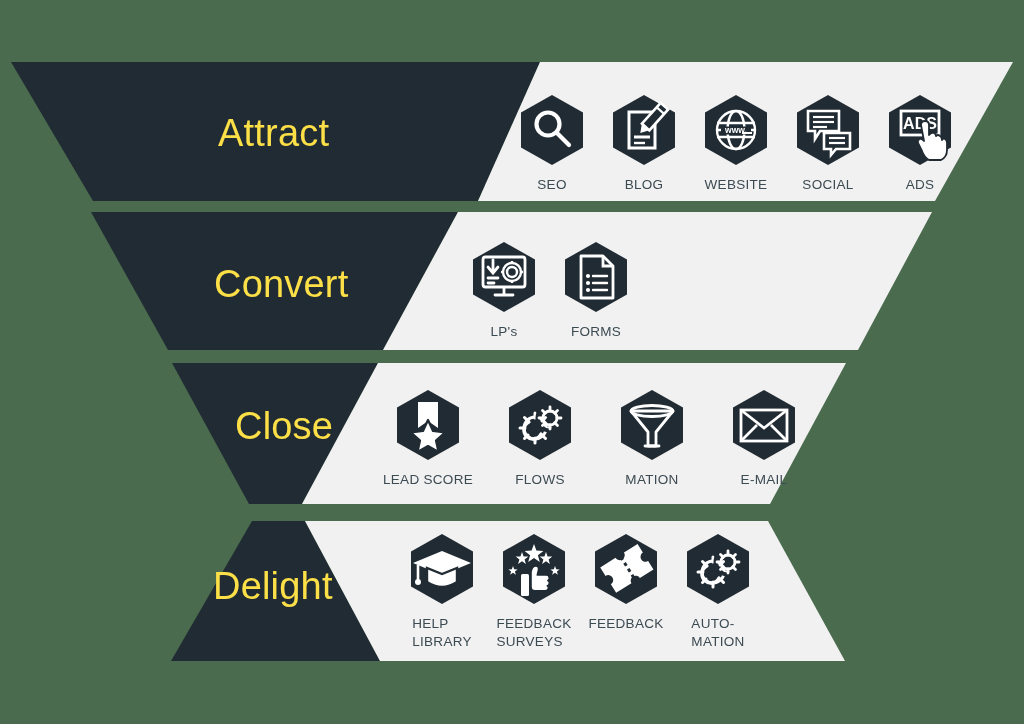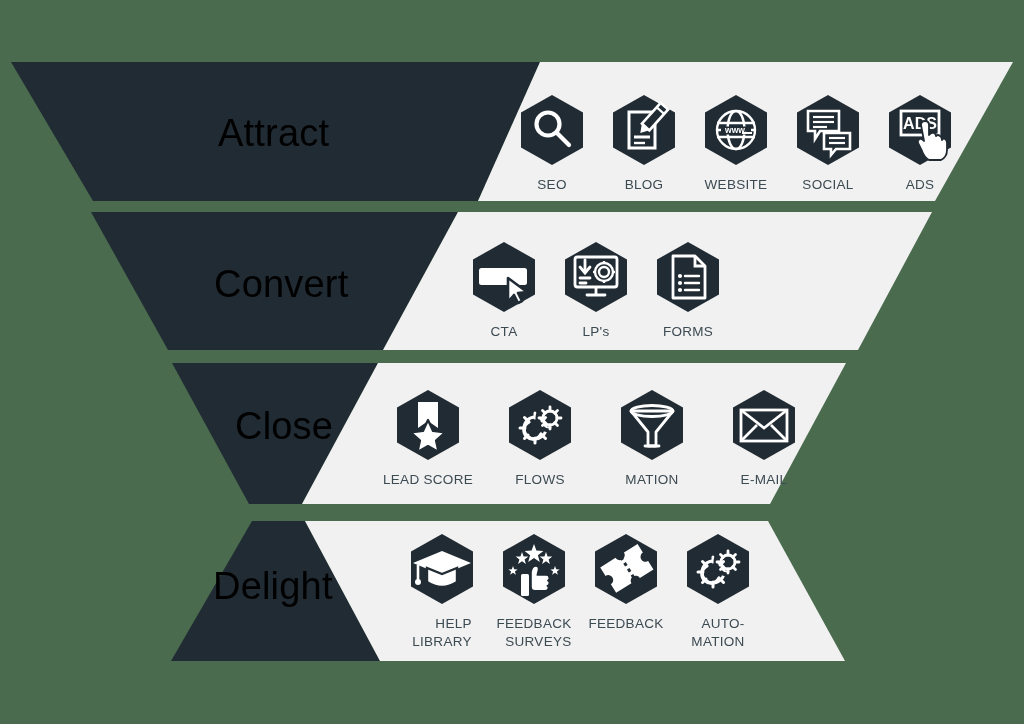--- a/index.html
+++ b/index.html
@@ -20,21 +20,21 @@
   }
   svg.funnel-svg {
     position: absolute;
     left: 0;
     top: 0;
     width: 1024px;
     height: 724px;
   }
   .stage-title {
     position: absolute;
-    color: #000000;
+    color: #fde047;
     font-size: 38px;
     font-weight: 500;
     letter-spacing: 0.2px;
     white-space: nowrap;
     font-family: "Liberation Sans", sans-serif;
   }
   .icon-group {
     position: absolute;
     display: flex;
     flex-direction: row;
@@ -55,21 +55,21 @@
     display: block;
     width: 74px;
     height: 74px;
   }
   .icon-label {
     margin-top: 9px;
     color: #3c4a52;
     font-size: 13.5px;
     font-weight: 400;
     letter-spacing: 0.3px;
-    text-align: right;
+    text-align: left;
     line-height: 1.32;
     font-family: "Liberation Sans", sans-serif;
     white-space: pre-line;
   }
 </style>
 </head>
 <body>
 
 <div id="funnel-root">
 
@@ -182,30 +182,20 @@
                    q1,-2 3,-1 q2,1 2,4 v7 q0,7 -6,10 h-12 q-5,-3 -7,-9 l-4,-8 q-1,-3 2,-4 q2,-0.5 4,2 Z" fill="#ffffff" stroke="#212b33" stroke-width="1.8" stroke-linejoin="round"></path>
         </svg>
       </div>
       <div class="icon-label">ADS</div>
     </div>
 
   </div>
 
   <div class="icon-group" style="left:458px; top:240px;">
 
-    <div class="icon-cell">
-      <div class="hex-wrap">
-        <svg viewBox="0 0 74 74">
-          <polygon points="37,2 68,19.5 68,54.5 37,72 6,54.5 6,19.5" fill="#212b33"></polygon>
-          <rect x="12" y="28" width="48" height="17" rx="2.5" fill="#ffffff"></rect>
-          <path d="M41,38 L41,62 L47,55 L51,63 L55,61 L51,53 L60,52 Z" fill="#ffffff" stroke="#212b33" stroke-width="2.6" stroke-linejoin="round"></path>
-        </svg>
-      </div>
-      <div class="icon-label">CTA</div>
-    </div>
 
     <div class="icon-cell">
       <div class="hex-wrap">
         <svg viewBox="0 0 74 74">
           <polygon points="37,2 68,19.5 68,54.5 37,72 6,54.5 6,19.5" fill="#212b33"></polygon>
           <rect x="16" y="17" width="42" height="30" rx="2.5" fill="none" stroke="#ffffff" stroke-width="2.8"></rect>
           <line x1="37" y1="47" x2="37" y2="54" stroke="#ffffff" stroke-width="2.8"></line>
           <line x1="28" y1="55" x2="46" y2="55" stroke="#ffffff" stroke-width="2.8" stroke-linecap="round"></line>
           <g stroke="#ffffff" stroke-width="2.8" stroke-linecap="round">
             <line x1="26" y1="20" x2="26" y2="31"></line>

